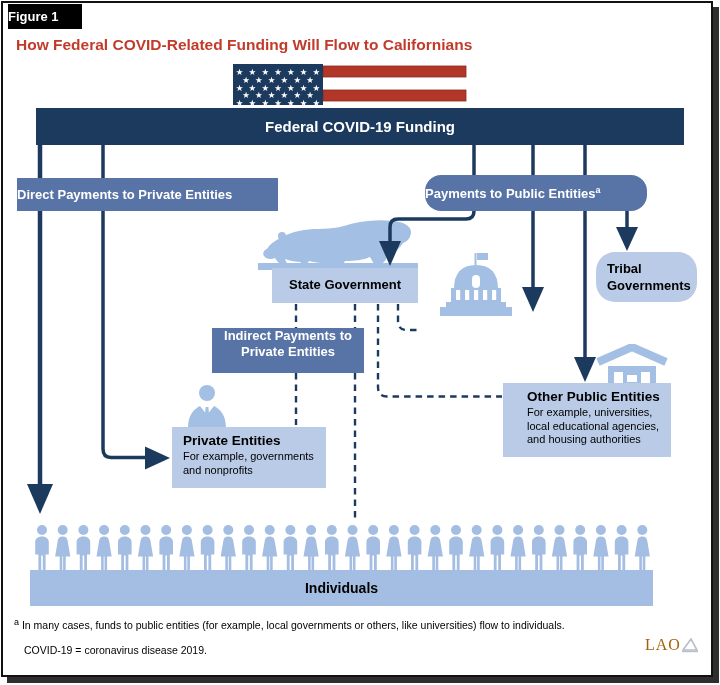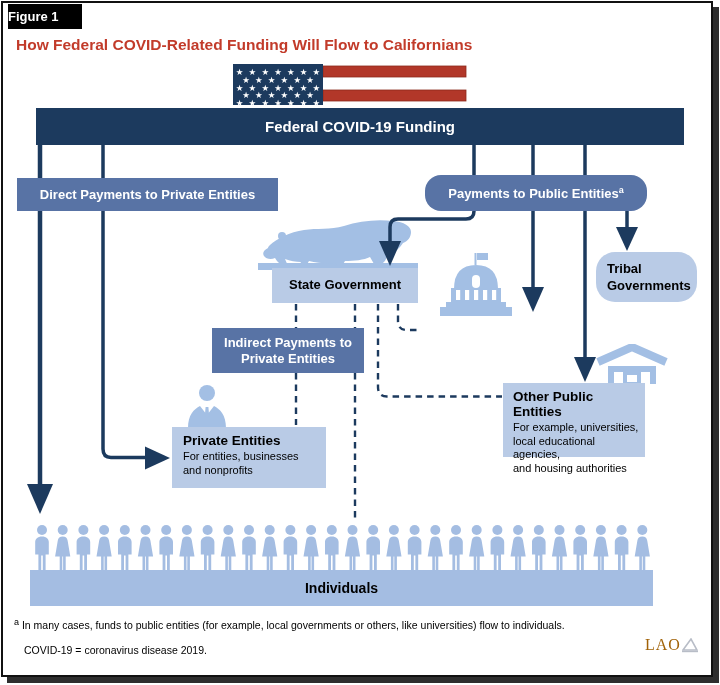--- a/index.html
+++ b/index.html
@@ -7,21 +7,21 @@
           font-family:"Liberation Sans",sans-serif;}
   .frame{position:absolute;left:1px;top:1px;width:708px;height:672px;border:2px solid #111;
          background:#fff;box-shadow:6px 6px 0 #2e2e2e;}
   .abs{position:absolute;}
   .fig-tab{left:8px;top:4px;width:74px;height:25px;background:#000;color:#fff;
            font-weight:bold;font-size:13px;line-height:25px;z-index:6;}
   .title{left:16px;top:36px;width:680px;color:#c23b2a;font-weight:bold;font-size:15.5px;z-index:6;}
   .bar{left:36px;top:108px;width:648px;height:37px;background:#1c3a5e;color:#fff;
        font-weight:bold;font-size:15px;display:flex;align-items:center;justify-content:center;z-index:3;}
   .bluebox{background:#5873a5;color:#fff;font-weight:bold;font-size:13px;
-           display:flex;align-items:center;justify-content:center;text-align:center;z-index:3;}
+           display:flex;align-items:center;justify-content:flex-start;text-align:center;z-index:3;}
   .lightbox{background:#b9cbe6;color:#000;z-index:3;}
   .lb-title{font-weight:bold;font-size:13.5px;margin:0 0 2px 0;}
   .lb-sub{font-size:11px;line-height:13.5px;}
   .iconlayer{z-index:1;}
   .linelayer{z-index:2;pointer-events:none;}
   .footnote{font-size:10.5px;color:#000;z-index:6;}
   .logo{font-family:"Liberation Serif",serif;color:#a16207;font-size:16px;letter-spacing:1px;z-index:6;}
   sup{font-size:9px;vertical-align:super;line-height:0;}
 </style>
 </head>
@@ -214,25 +214,25 @@
   </div>
 
 
   <div class="abs lightbox" style="left:596px;top:252px;width:101px;height:50px;padding:8px 0 0 11px;box-sizing:border-box;font-weight:bold;font-size:13px;line-height:17px;border-radius:19px;">
     <div>Tribal</div>
     <div>Governments</div>
   </div>
 
   <div class="abs lightbox" style="left:172px;top:427px;width:154px;height:61px;padding:6px 0 0 11px;box-sizing:border-box;">
     <div class="lb-title">Private Entities</div>
-    <div class="lb-sub">For entities, businesses</div>
+    <div class="lb-sub">For example, governments</div>
     <div class="lb-sub">and nonprofits</div>
   </div>
 
-  <div class="abs lightbox" style="left:503px;top:383px;width:142px;height:74px;padding:6px 0 0 10px;box-sizing:border-box;">
+  <div class="abs lightbox" style="left:503px;top:383px;width:168px;height:74px;padding:6px 0 0 24px;box-sizing:border-box;">
     <div class="lb-title">Other Public Entities</div>
     <div class="lb-sub">For example, universities,</div>
     <div class="lb-sub">local educational agencies,</div>
     <div class="lb-sub">and housing authorities</div>
   </div>
 
   <div class="abs" style="left:30px;top:570px;width:623px;height:36px;background:#a4bde2;z-index:3;display:flex;align-items:center;justify-content:center;font-weight:bold;font-size:14px;color:#000;">
     <span>Individuals</span>
   </div>
 

